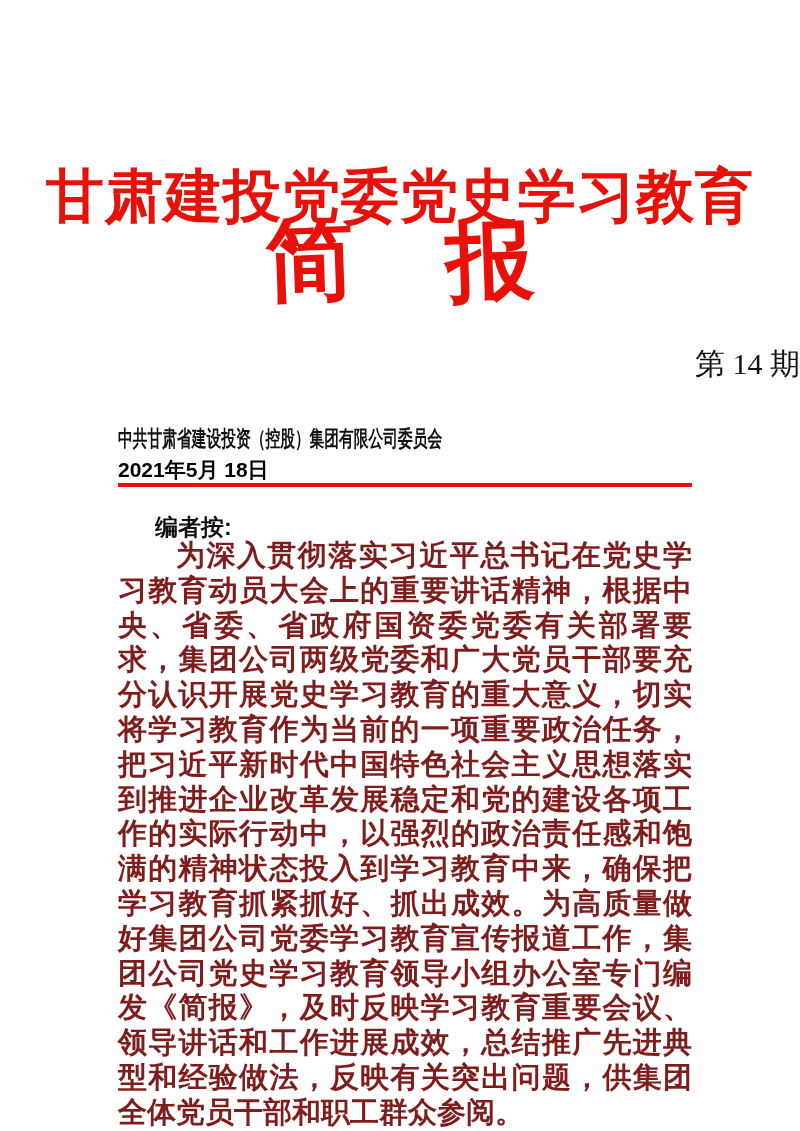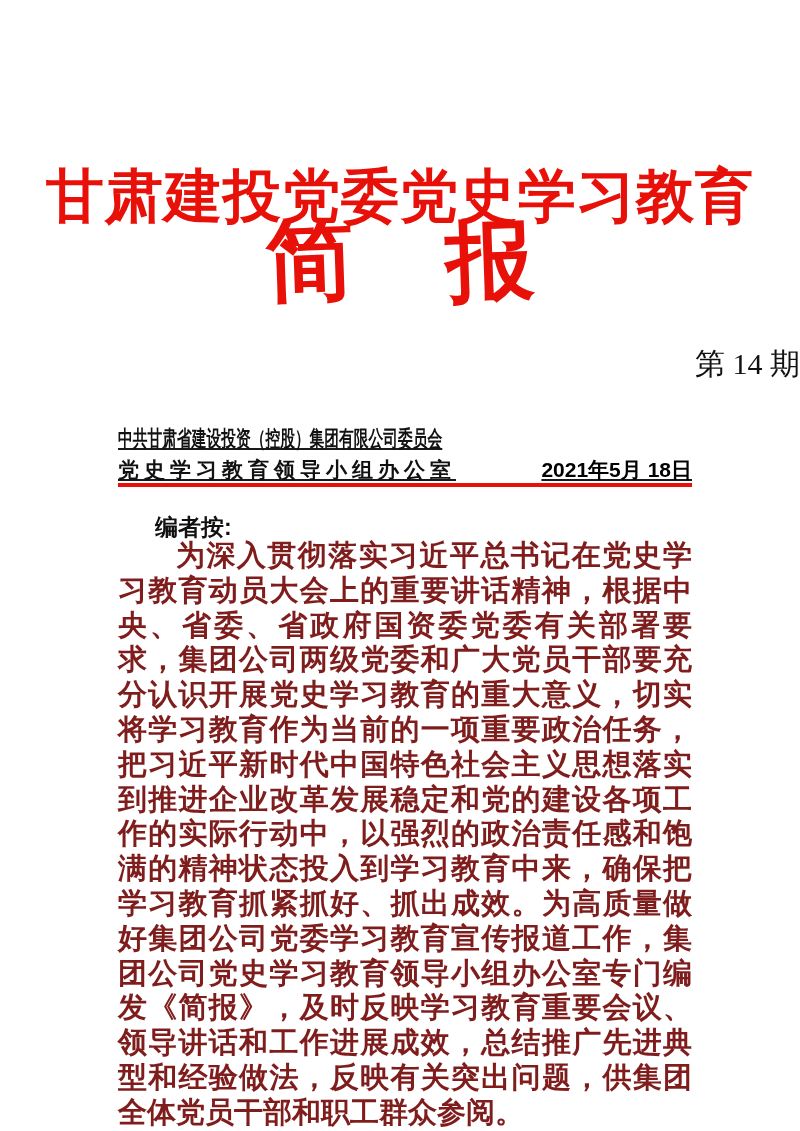--- a/index.html
+++ b/index.html
@@ -62,21 +62,20 @@
     font-weight: 400;
     color: #111;
   }
 
   
   .issuer-block {
     position: absolute;
     left: 118px;
     top: 426px;
     width: 574px;
-    text-decoration: underline;
   }
   .issuer-line1 {
     font-family: "Liberation Sans", sans-serif;
     font-weight: 700;
     font-size: 22px;
     line-height: 26px;
     white-space: nowrap;
     transform: scaleX(0.67);
     transform-origin: left center;
     color: #111;
@@ -147,21 +146,20 @@
   <div class="masthead-sub">
     <span class="brush-char">简</span>
     <span class="brush-char">报</span>
   </div>
 
   <div class="issue-label">第 14 期</div>
 
   <div class="issuer-block">
     <div class="issuer-line1">中共甘肃省建设投资（控股）集团有限公司委员会</div>
     <div class="issuer-row">
-      <span class="issuer-line2">党史学习教育领导小组办公室</span>
       <span class="issuer-date">2021年5月 18日</span>
     </div>
   </div>
 
   <div class="red-rule"></div>
 
   <div class="editor-note-heading">编者按:</div>
 
   <div class="body-paragraph">为深入贯彻落实习近平总书记在党史学习教育动员大会上的重要讲话精神，根据中央、省委、省政府国资委党委有关部署要求，集团公司两级党委和广大党员干部要充分认识开展党史学习教育的重大意义，切实将学习教育作为当前的一项重要政治任务，把习近平新时代中国特色社会主义思想落实到推进企业改革发展稳定和党的建设各项工作的实际行动中，以强烈的政治责任感和饱满的精神状态投入到学习教育中来，确保把学习教育抓紧抓好、抓出成效。为高质量做好集团公司党委学习教育宣传报道工作，集团公司党史学习教育领导小组办公室专门编发《简报》，及时反映学习教育重要会议、领导讲话和工作进展成效，总结推广先进典型和经验做法，反映有关突出问题，供集团全体党员干部和职工群众参阅。</div>
 

